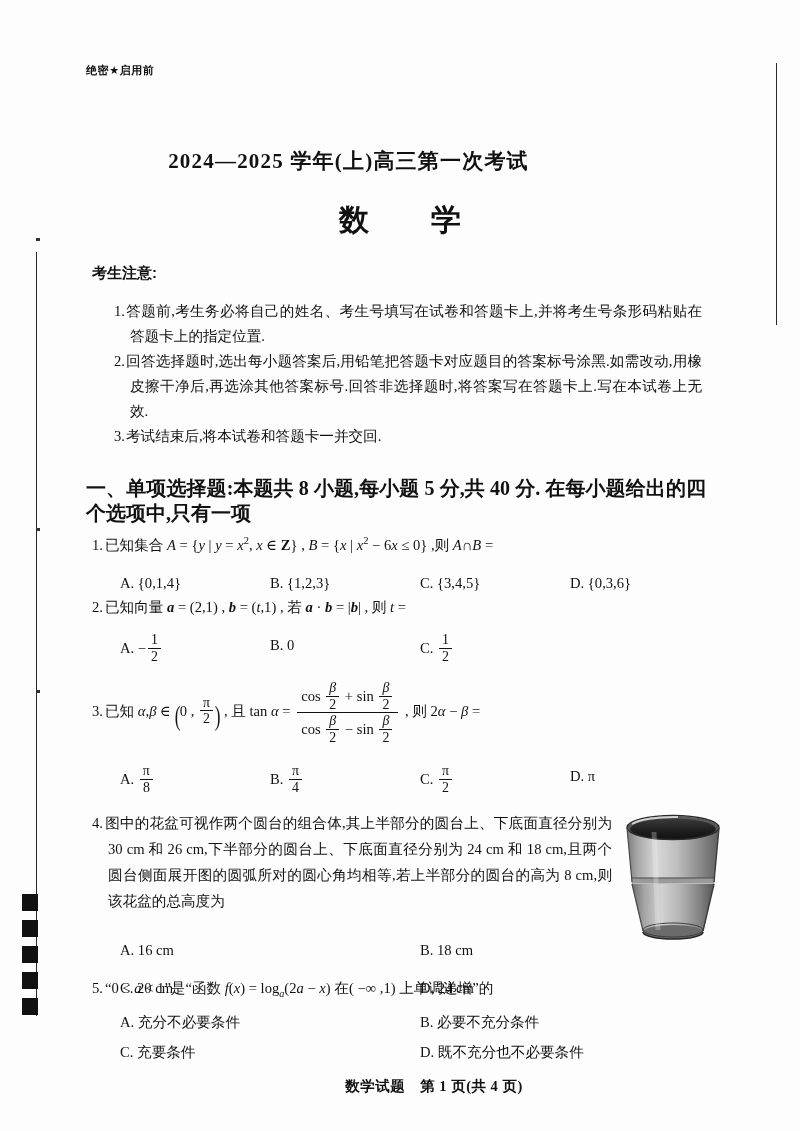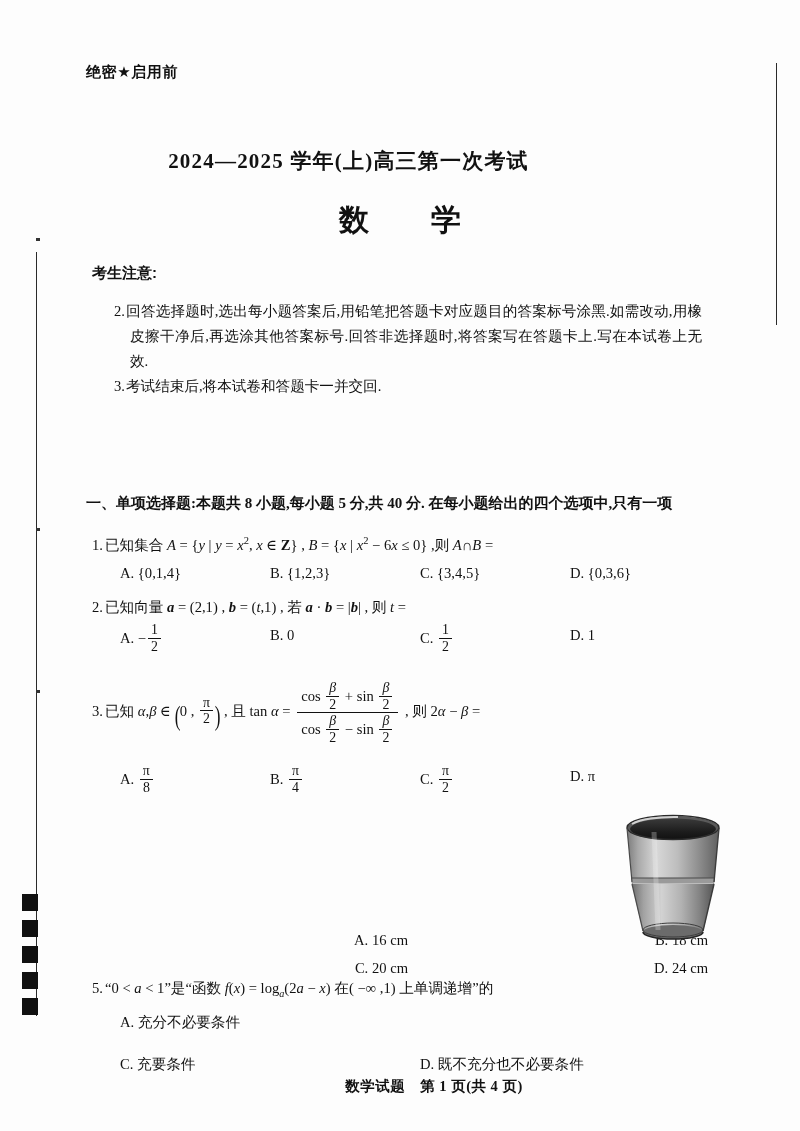--- a/index.html
+++ b/index.html
@@ -65,21 +65,21 @@
     background: #333;
   }
 
   
   .secret {
     position: absolute;
     left: 86px;
     top: 63px;
     font-family: "Liberation Sans", "DejaVu Sans", sans-serif;
     font-weight: bold;
-    font-size: 15px;
+    font-size: 11px;
     letter-spacing: 0.6px;
   }
   .paper-title {
     position: absolute;
     left: 0;
     top: 147px;
     width: 697px;
     text-align: center;
     font-weight: bold;
     font-size: 21px;
@@ -118,41 +118,41 @@
     text-align: justify;
   }
   .notice-item > .num {
     margin-left: -16px;
     margin-right: 1px;
   }
 
   .section-head {
     position: absolute;
     left: 86px;
-    top: 491px;
+    top: 476px;
     width: 620px;
-    font-size: 15px;
+    font-size: 20px;
     line-height: 25px;
     font-weight: bold;
     text-align: justify;
   }
   .section-head .cont { display:block; margin-left: 18px; font-weight: bold;}
 
   .q {
     position: absolute;
     left: 92px;
     width: 616px;
     font-size: 14.6px;
     line-height: 26px;
   }
   .q .stem { display: block; }
   .q .stem .qn { margin-right: 2px; }
   .opts {
     display: flex;
-    margin-top: 2px;
+    margin-top: 12px;
   }
   .opts.cols4 > div { width: 25%; }
   .opts.cols2 > div { width: 50%; }
   .opts > div { padding-left: 12px; box-sizing: border-box; }
   .opts.indent { padding-left: 16px; }
 
   
   .mi { font-style: italic; font-family: "Liberation Serif", serif; }
   .mb { font-style: italic; font-weight: bold; font-family: "Liberation Serif", serif; }
   .mup { font-style: normal; }
@@ -189,23 +189,23 @@
   
   #q1 { top: 528px; }
   #q2 { top: 594px; }
   #q3 { top: 680px; }
   #q4 { top: 810px; width: 520px; }
   #q5 { top: 975px; }
 
   #q3 .opts { margin-top: 18px; }
   #q4 .stem { text-align: justify; }
   #q4 .stem .body { display:block; padding-left: 16px; text-indent: -16px; }
-  #q4opts { position: absolute; left: 92px; top: 925px; width: 616px; font-size: 14.6px; line-height: 26px; text-align: right; }
+  #q4opts { position: absolute; left: 92px; top: 925px; width: 616px; font-size: 14.6px; line-height: 26px; }
   #q5 .opts { margin-top: 2px; }
-  #q5 .opts + .opts { margin-top: 16px; }
+  #q5 .opts + .opts { margin-top: 4px; }
 
   
   .pot-wrap {
     position: absolute;
     left: 618px;
     top: 812px;
     width: 112px;
     height: 132px;
   }
 
@@ -240,20 +240,23 @@
     <div class="reg-sq" style="top:110px;"></div>
   </div>
 
   <div class="secret">绝密★启用前</div>
   <div class="paper-title">2024—2025 学年(上)高三第一次考试</div>
   <div class="subject">数　学</div>
 
   <div class="notice">
     <div class="notice-title">考生注意:</div>
     <div class="notice-item">
+      <span class="num">1.</span><span>答题前,考生务必将自己的姓名、考生号填写在试卷和答题卡上,并将考生号条形码粘贴在答题卡上的指定位置.</span>
+    </div>
+    <div class="notice-item">
       <span class="num">2.</span><span>回答选择题时,选出每小题答案后,用铅笔把答题卡对应题目的答案标号涂黑.如需改动,用橡皮擦干净后,再选涂其他答案标号.回答非选择题时,将答案写在答题卡上.写在本试卷上无效.</span>
     </div>
     <div class="notice-item">
       <span class="num">3.</span><span>考试结束后,将本试卷和答题卡一并交回.</span>
     </div>
   </div>
 
   <div class="section-head">
     <span>一、单项选择题:本题共 8 小题,每小题 5 分,共 40 分. 在每小题给出的四个选项中,只有一项</span>
   </div>
@@ -275,21 +278,20 @@
 
   <div class="q" id="q2">
     <span class="stem">
       <span class="qn">2.</span>已知向量
       <span class="mb">a</span> = (2,1) , <span class="mb">b</span> = (<span class="mi">t</span>,1) , 若 <span class="mb">a</span> · <span class="mb">b</span> = |<span class="mb">b</span>| , 则 <span class="mi">t</span> =
     </span>
     <div class="opts cols4 indent">
       <div><span>A.</span> −<span class="frac"><span class="nu">1</span><span class="de">2</span></span></div>
       <div><span>B.</span> <span>0</span></div>
       <div><span>C.</span> <span class="frac"><span class="nu">1</span><span class="de">2</span></span></div>
-      <div><span>D.</span> <span>1</span></div>
     </div>
   </div>
 
   <div class="q" id="q3">
     <span class="stem">
       <span class="qn">3.</span>已知
       <span class="mi">α</span>,<span class="mi">β</span> ∈ <span class="paren-big">(</span>0 , <span class="frac"><span class="nu">π</span><span class="de">2</span></span><span class="paren-big">)</span> , 且 <span class="mup">tan</span> <span class="mi">α</span> =
       <span class="bigfrac">
         <span class="nu"><span class="mup">cos</span> <span class="frac"><span class="nu"><span class="mi">β</span></span><span class="de">2</span></span> + <span class="mup">sin</span> <span class="frac"><span class="nu"><span class="mi">β</span></span><span class="de">2</span></span></span>
         <span class="de"><span class="mup">cos</span> <span class="frac"><span class="nu"><span class="mi">β</span></span><span class="de">2</span></span> − <span class="mup">sin</span> <span class="frac"><span class="nu"><span class="mi">β</span></span><span class="de">2</span></span></span>
@@ -297,20 +299,25 @@
       , 则 2<span class="mi">α</span> − <span class="mi">β</span> =
     </span>
     <div class="opts cols4 indent">
       <div><span>A.</span> <span class="frac"><span class="nu">π</span><span class="de">8</span></span></div>
       <div><span>B.</span> <span class="frac"><span class="nu">π</span><span class="de">4</span></span></div>
       <div><span>C.</span> <span class="frac"><span class="nu">π</span><span class="de">2</span></span></div>
       <div><span>D.</span> π</div>
     </div>
   </div>
 
+  <div class="q" id="q4">
+    <span class="stem">
+      <span class="body"><span class="qn">4.</span><span>图中的花盆可视作两个圆台的组合体,其上半部分的圆台上、下底面直径分别为 30 cm 和 26 cm,下半部分的圆台上、下底面直径分别为 24 cm 和 18 cm,且两个圆台侧面展开图的圆弧所对的圆心角均相等,若上半部分的圆台的高为 8 cm,则该花盆的总高度为</span></span>
+    </span>
+  </div>
   <div id="q4opts">
     <div class="opts cols2 indent">
       <div><span>A.</span> <span>16 cm</span></div>
       <div><span>B.</span> <span>18 cm</span></div>
     </div>
     <div class="opts cols2 indent">
       <div><span>C.</span> <span>20 cm</span></div>
       <div><span>D.</span> <span>24 cm</span></div>
     </div>
   </div>
@@ -367,20 +374,21 @@
       <path d="M36,20 L40,118" stroke="#f2f2f2" stroke-width="5" opacity="0.28" fill="none"></path>
     </svg>
   </div>
 
   <div class="q" id="q5">
     <span class="stem">
       <span class="qn">5.</span>“0 &lt; <span class="mi">a</span> &lt; 1”是“函数 <span class="mi">f</span>(<span class="mi">x</span>) = <span class="mup">log</span><sub class="sb"><span class="mi">a</span></sub>(2<span class="mi">a</span> − <span class="mi">x</span>) 在( −∞ ,1) 上单调递增”的
     </span>
     <div class="opts cols2 indent">
       <div><span>A.</span> <span>充分不必要条件</span></div>
+      <div><span>B.</span> <span>必要不充分条件</span></div>
     </div>
     <div class="opts cols2 indent">
       <div><span>C.</span> <span>充要条件</span></div>
       <div><span>D.</span> <span>既不充分也不必要条件</span></div>
     </div>
   </div>
 
   <div class="footer">数学试题　第 1 页(共 4 页)</div>
 
 </div>

